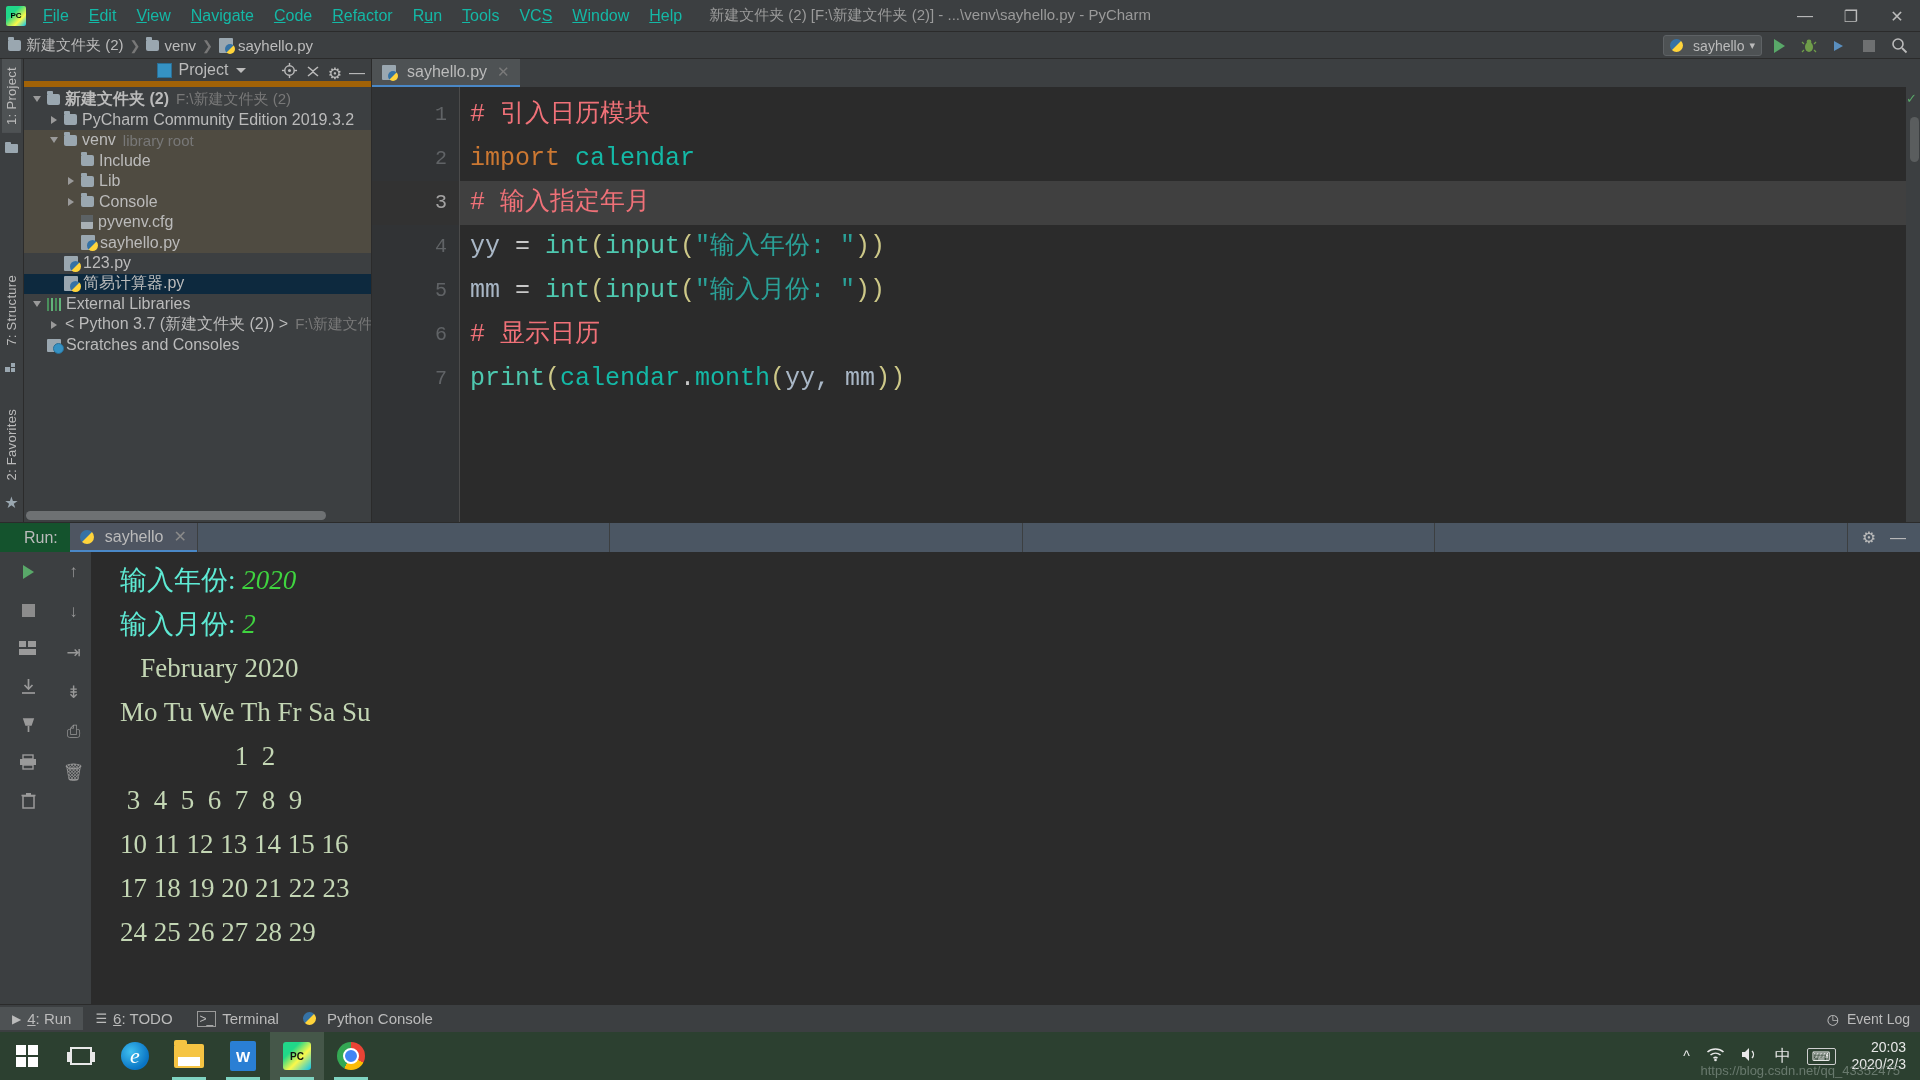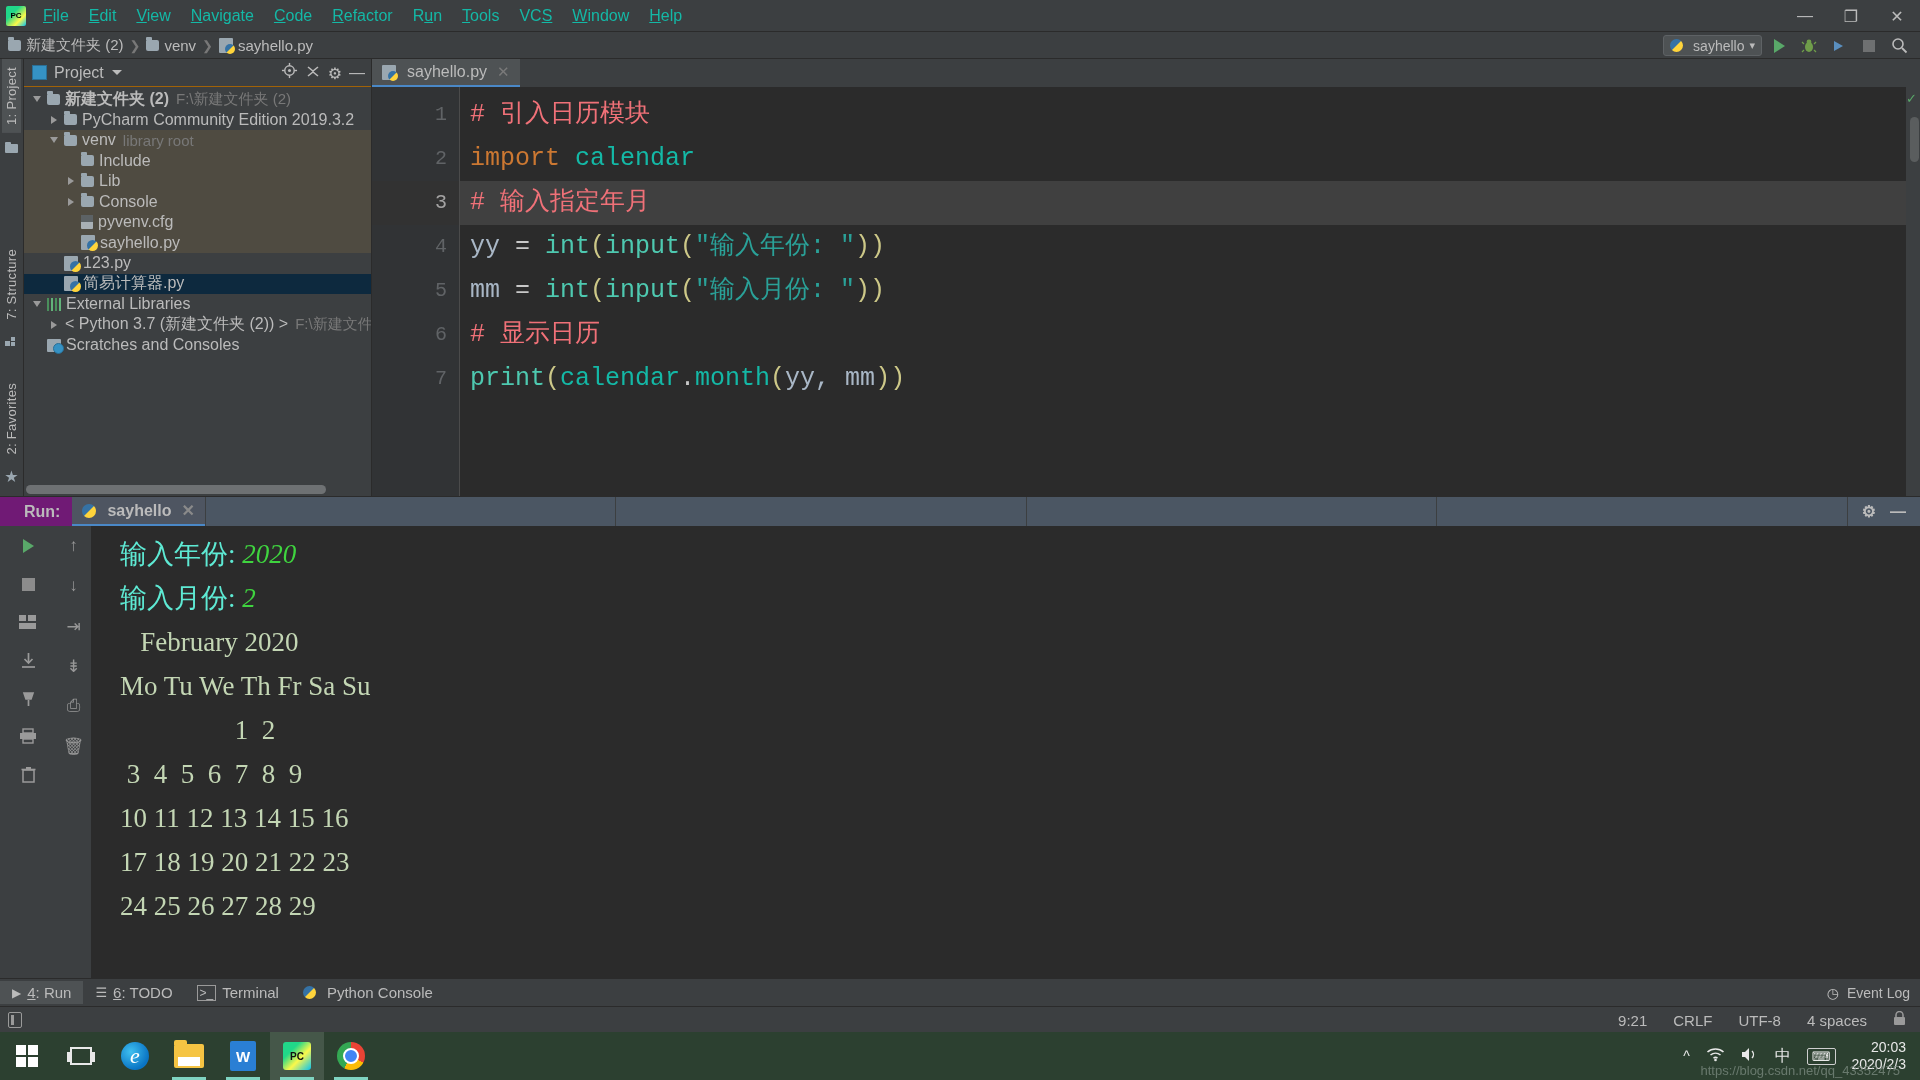--- a/index.html
+++ b/index.html
@@ -86,21 +86,21 @@
   .vtab.active { background:#4e5254; }
   .strip-spacer { flex:1 1 auto; }
 
   
   .projpanel {
     width:348px; background:#3c3f41; display:flex; flex-direction:column;
     border-right:1px solid #2b2b2b; flex:0 0 348px;
   }
   .proj-header {
     height:28px; display:flex; align-items:center; padding-left:8px;
-    border-bottom:1px solid #a16207; position:relative; flex:0 0 28px;
+    border-bottom:6px solid #a16207; position:relative; flex:0 0 28px;justify-content:center;
   }
   .proj-sq { width:15px;height:15px;background:#3592c4;border:1px solid #2a6f96; margin-right:7px; }
   .proj-title { font-size:16px; color:#bbbbbb; }
   .caret-d { width:0;height:0;border-left:5px solid transparent;border-right:5px solid transparent;border-top:5px solid #bbbbbb; margin-left:8px; }
   .proj-header-icons { position:absolute; right:6px; top:0; height:28px; display:flex; align-items:center; gap:7px; }
 
   .tree { flex:1 1 auto; overflow:hidden; padding-top:2px; font-size:16px; position:relative; }
   .tnode {
     display:flex; align-items:center; height:20.5px; white-space:nowrap; padding-right:4px;
   }
@@ -174,21 +174,21 @@
   .c-op  { color:#c8c8c8; }
   .editor-right {
     position:absolute; right:0; top:0; bottom:0; width:14px; background:#3c3f41;
   }
   .marker-ok { position:absolute; right:3px; top:4px; color:#59a869; font-size:13px; }
   .editor-vscroll { position:absolute; right:1px; top:30px; width:9px; height:45px; background:#5a5d5e; border-radius:5px; }
 
   
   .runpanel { flex:0 0 482px; display:flex; flex-direction:column; background:#3c3f41; border-top:1px solid #2b2b2b; }
   .run-header {
-    height:29px; background:#701a75; display:flex; align-items:center; flex:0 0 29px; position:relative;font-weight:bold;
+    height:29px; background:#14532d; display:flex; align-items:center; flex:0 0 29px; position:relative;
   }
   .run-label { font-size:16px; color:#bbbbbb; padding:0 12px 0 24px; }
   .run-tab {
     height:29px; display:flex; align-items:center; gap:6px; padding:0 10px;
     background:#4e5561; border-bottom:2px solid #4a88c7; font-size:16px; color:#bbbbbb;
   }
   .run-tab .x { color:#8a8a8a; margin-left:4px; }
   .run-header-fill { flex:1 1 auto; height:29px; background:#4b5663; border-left:1px solid #3c3f41; display:flex; }
   .rh-seg { flex:1 1 0; border-right:1px solid #3c3f41; }
   .run-header-icons { display:flex; align-items:center; gap:14px; padding:0 14px; }
@@ -286,20 +286,21 @@
       <div class="menu-item"><u>V</u>iew</div>
       <div class="menu-item"><u>N</u>avigate</div>
       <div class="menu-item"><u>C</u>ode</div>
       <div class="menu-item"><u>R</u>efactor</div>
       <div class="menu-item">R<u>u</u>n</div>
       <div class="menu-item"><u>T</u>ools</div>
       <div class="menu-item">VC<u>S</u></div>
       <div class="menu-item"><u>W</u>indow</div>
       <div class="menu-item"><u>H</u>elp</div>
     </div>
+    <div class="win-title">新建文件夹 (2) [F:\新建文件夹 (2)] - ...\venv\sayhello.py - PyCharm</div>
     <div class="wincontrols">
       <div class="wc">—</div>
       <div class="wc">❐</div>
       <div class="wc close">✕</div>
     </div>
   </div>
 
   <div class="navbar">
     <div class="crumb">
       <span class="folder-ico"></span>
@@ -642,37 +643,20 @@
     <div class="bbtn">
       <span class="pysnake-ico" style="width:13px;height:13px;"></span>
       <span>Python Console</span>
     </div>
     <div class="bb-icons">
       <span>◷</span>
       <span>Event Log</span>
     </div>
   </div>
 
-  <div class="statusbar">
-    <div class="sb-left">
-      <span class="mini-ico"></span>
-    </div>
-    <div class="sb-right">
-      <span>9:21</span>
-      <span>CRLF</span>
-      <span>UTF-8</span>
-      <span>4 spaces</span>
-      <span>
-        <svg width="13" height="15" viewBox="0 0 13 15">
-            <path d="M3 6 V4 a3.5 3.5 0 0 1 7 0 V6" stroke="#9a9a9a" stroke-width="1.5" fill="none"></path>
-            <rect x="1" y="6" width="11" height="8" rx="1" fill="#9a9a9a"></rect>
-          </svg>
-      </span>
-    </div>
-  </div>
 
   <div class="taskbar">
     <div class="tb-item">
       <div class="win-logo">
           <div></div>
           <div></div>
           <div></div>
           <div></div>
         </div>
     </div>

